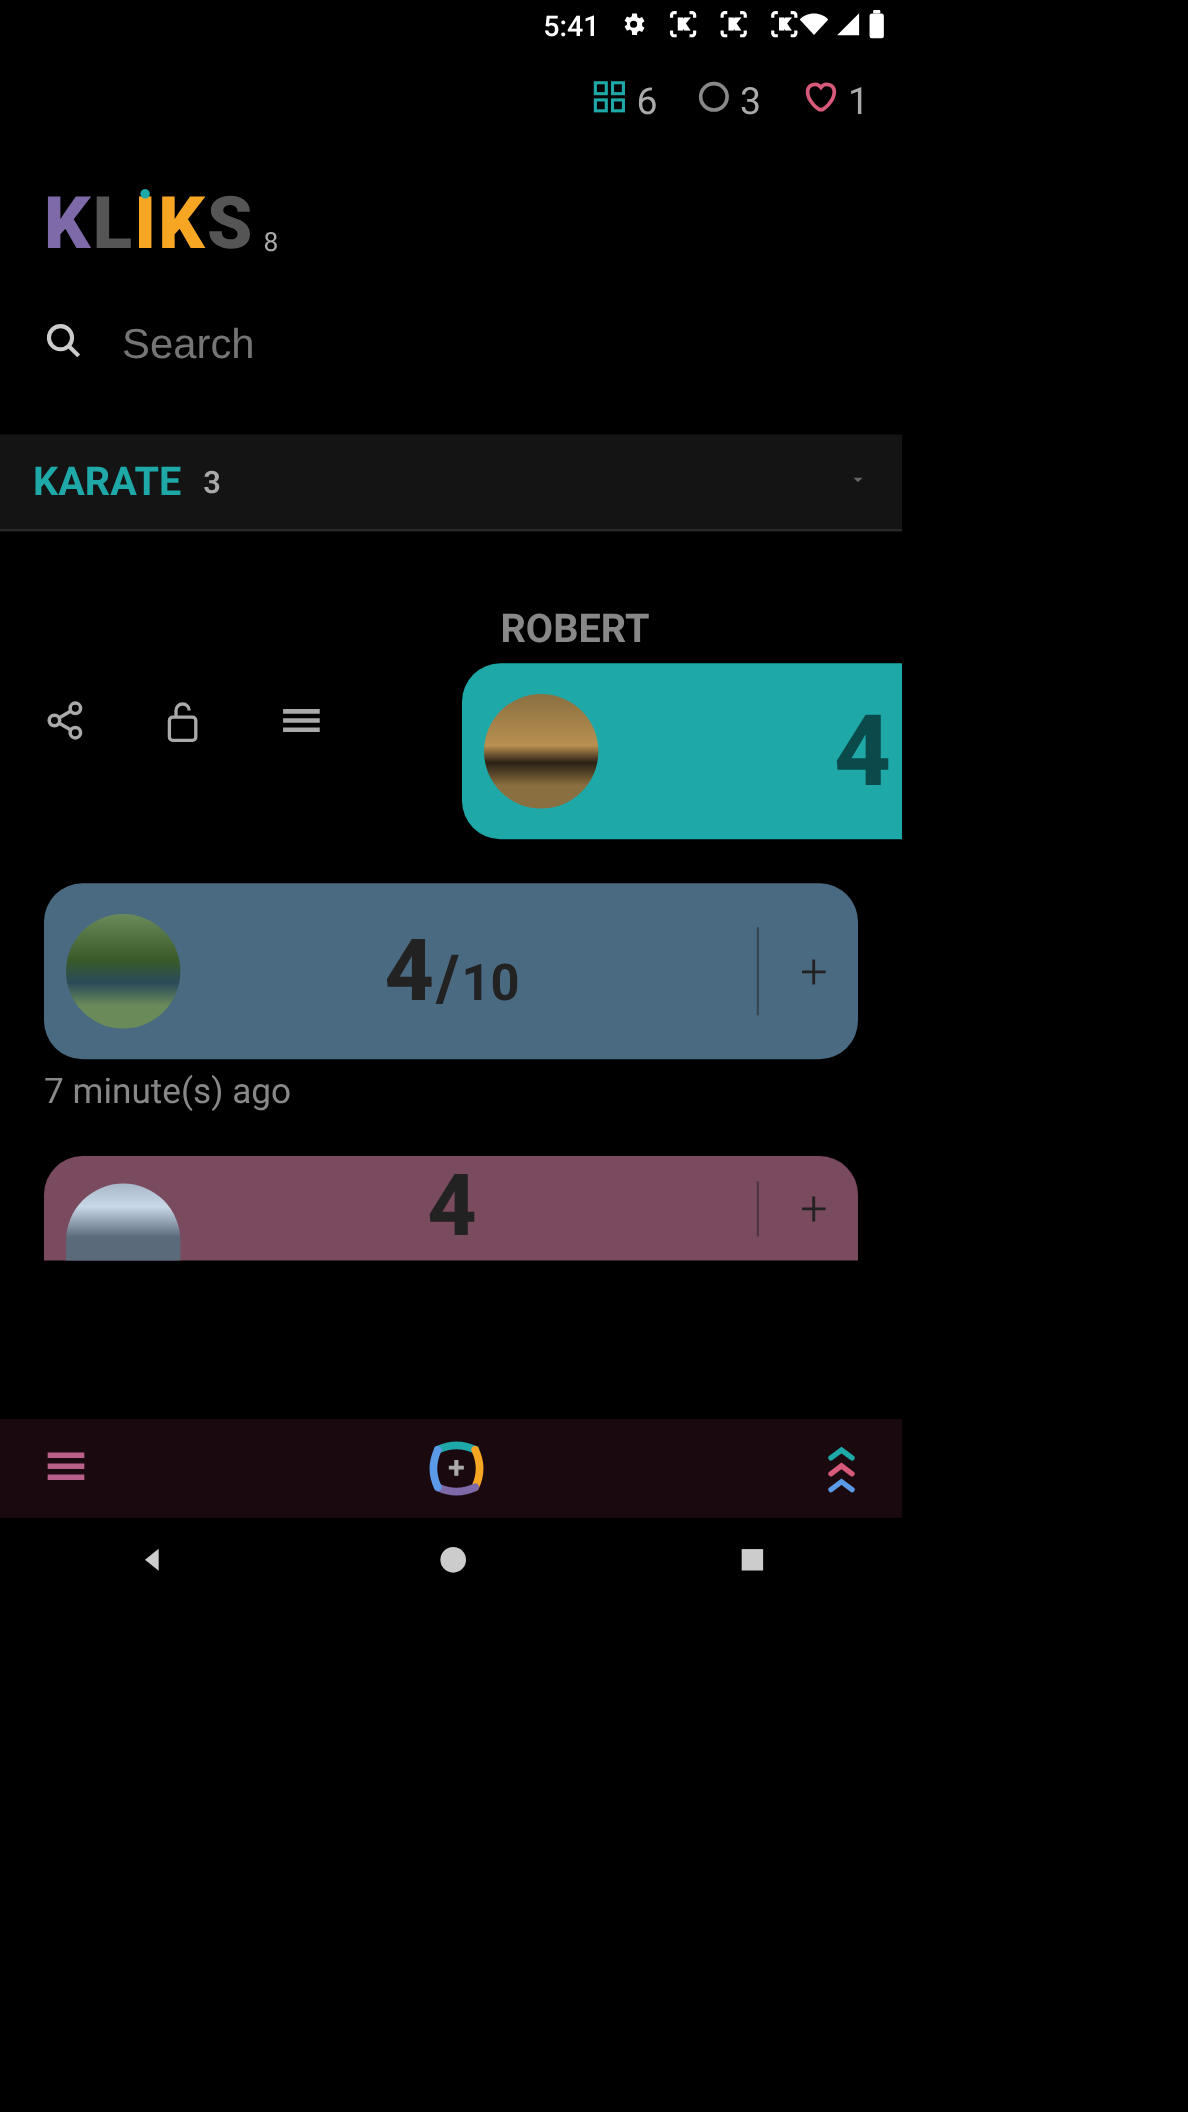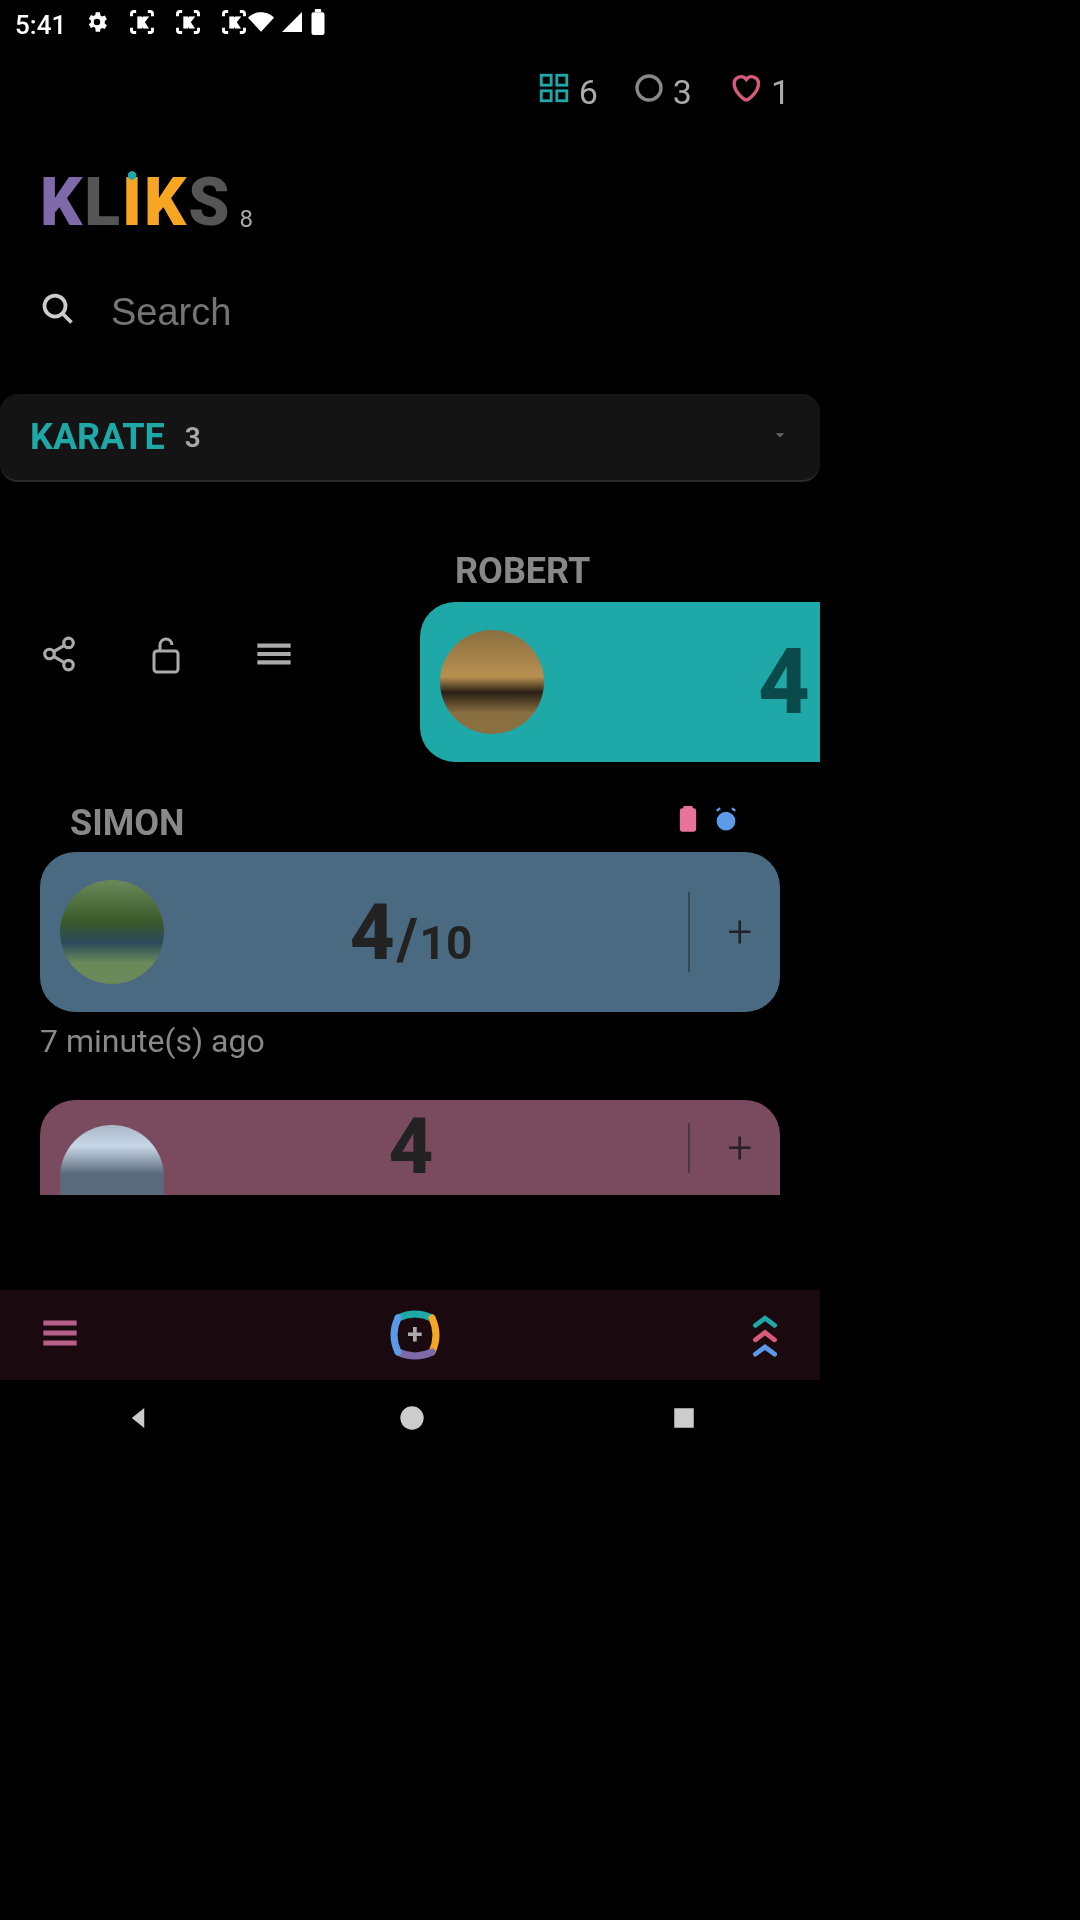--- a/index.html
+++ b/index.html
@@ -12,21 +12,21 @@
       overflow: hidden;
       position: relative;
     }
     .status-bar {
       height: 50px;
       display: flex;
       align-items: center;
       padding: 0 15px;
       font-size: 26px;
       font-weight: 500;
-      justify-content: flex-start;
+      justify-content: flex-end;
     }
     .status-left { display: flex; align-items: center; gap: 18px; }
     .status-right { display: flex; align-items: center; gap: 6px; }
     .top-counters {
       display: flex;
       justify-content: flex-end;
       align-items: center;
       padding: 20px 30px;
       gap: 35px;
       font-size: 34px;
@@ -65,21 +65,20 @@
       outline: none;
       flex: 1;
     }
     .category-header {
       background: #141414;
       border-bottom: 2px solid #2a2a2a;
       display: flex;
       align-items: center;
       justify-content: space-between;
       padding: 22px 30px;
-      border-radius: 18px;
     }
     .category-left { display: flex; align-items: center; gap: 20px; }
     .category-title { color: #1fa8a8; font-size: 36px; font-weight: 700; }
     .category-count { color: #aaa; font-size: 28px; font-weight: 600; }
     .swiped-row {
       display: flex;
       align-items: center;
       margin-top: 68px;
     }
     .swipe-actions {
@@ -377,37 +376,20 @@
   <div class="card-robert">
     <div class="card-name-robert">ROBERT</div>
     <div class="card-robert-body">
       <div class="avatar-circle avatar-sunset"></div>
       <div class="robert-score">4</div>
     </div>
   </div>
 </div>
 
 <div class="card card-simon">
-  <div class="card-header">
-    <span class="card-name">SIMON</span>
-    <div class="card-icons">
-      <span class="clipboard-pink">
-        <svg width="24" height="28" viewBox="0 0 20 24" fill="#e8739a">
-            <rect x="3" y="2" width="14" height="20" rx="2"></rect>
-            <rect x="6" y="0" width="8" height="4" rx="1" fill="#e8739a"></rect>
-          </svg>
-      </span>
-      <span class="alarm-blue">
-        <svg width="28" height="28" viewBox="0 0 24 24" fill="#5a9ae8">
-            <circle cx="12" cy="13" r="8"></circle>
-            <path d="M4 4l3-2M20 4l-3-2" stroke="#5a9ae8" stroke-width="2" fill="none"></path>
-          </svg>
-      </span>
-    </div>
-  </div>
   <div class="card-body">
     <div class="avatar-circle avatar-forest"></div>
     <div class="score-center">
       <span class="score-big">4</span>
       <span class="score-sep">/</span>
       <span class="score-small">10</span>
     </div>
     <div class="divider"></div>
     <div class="plus-btn">+</div>
   </div>

